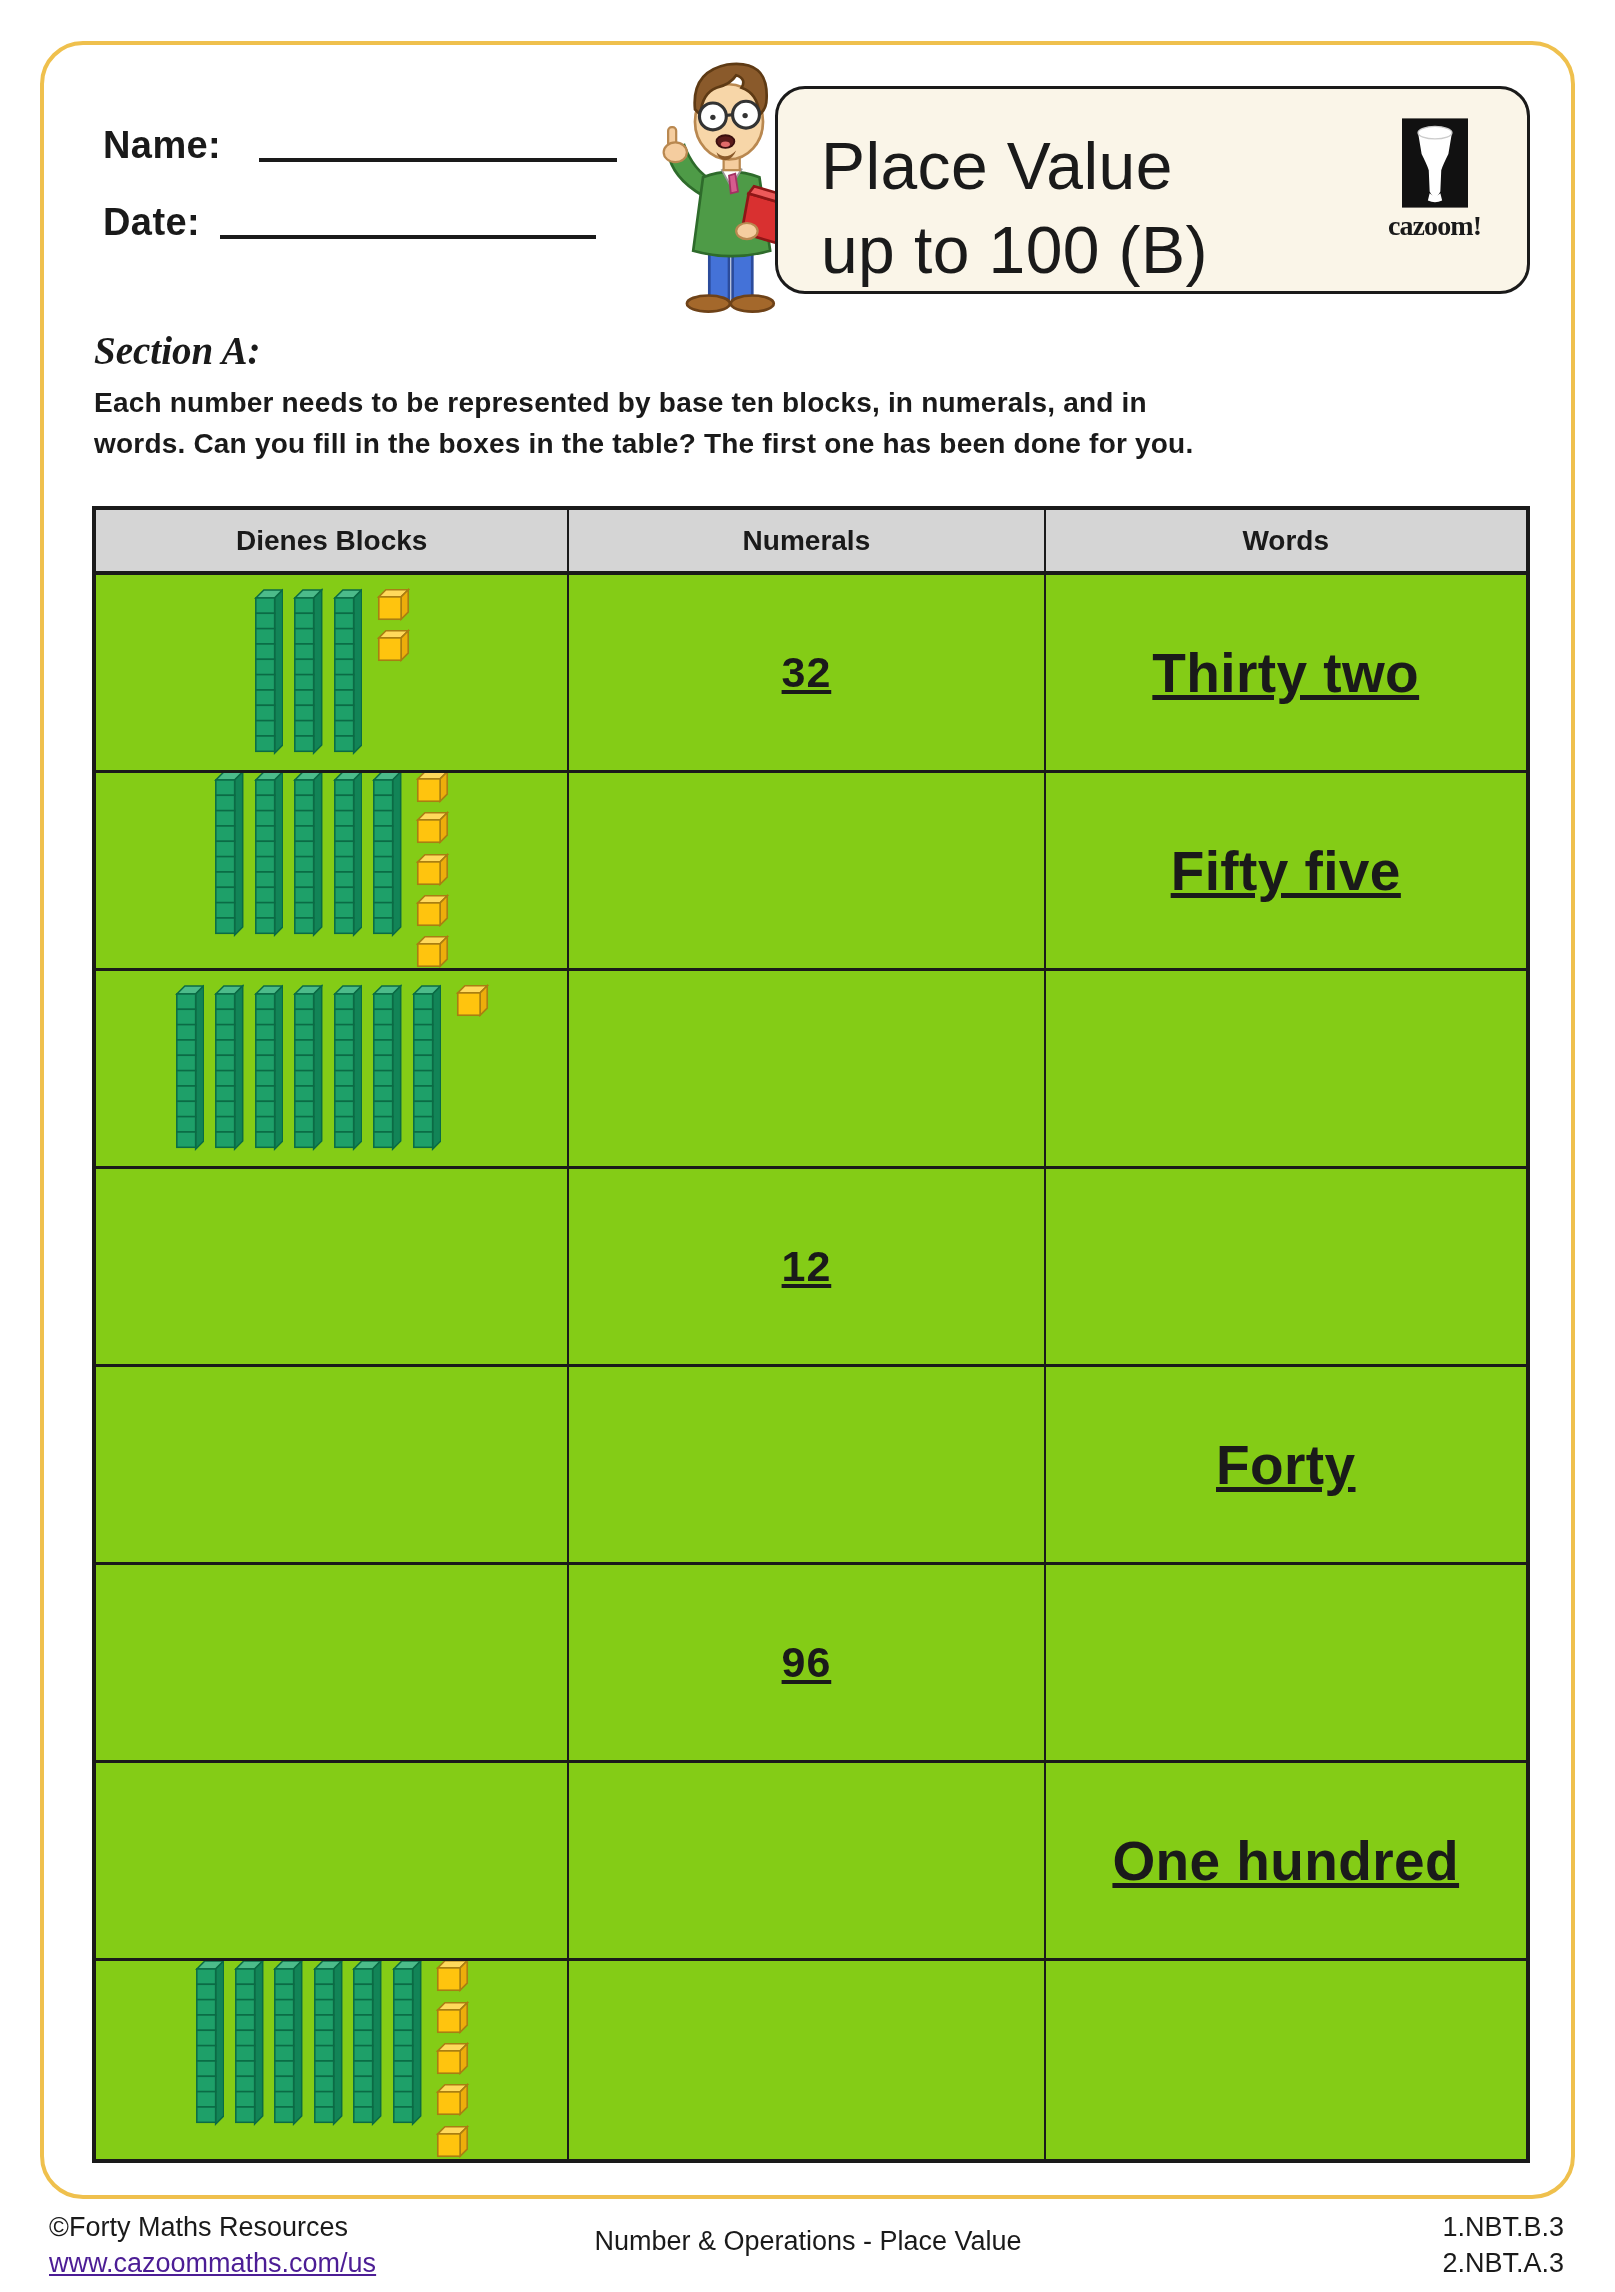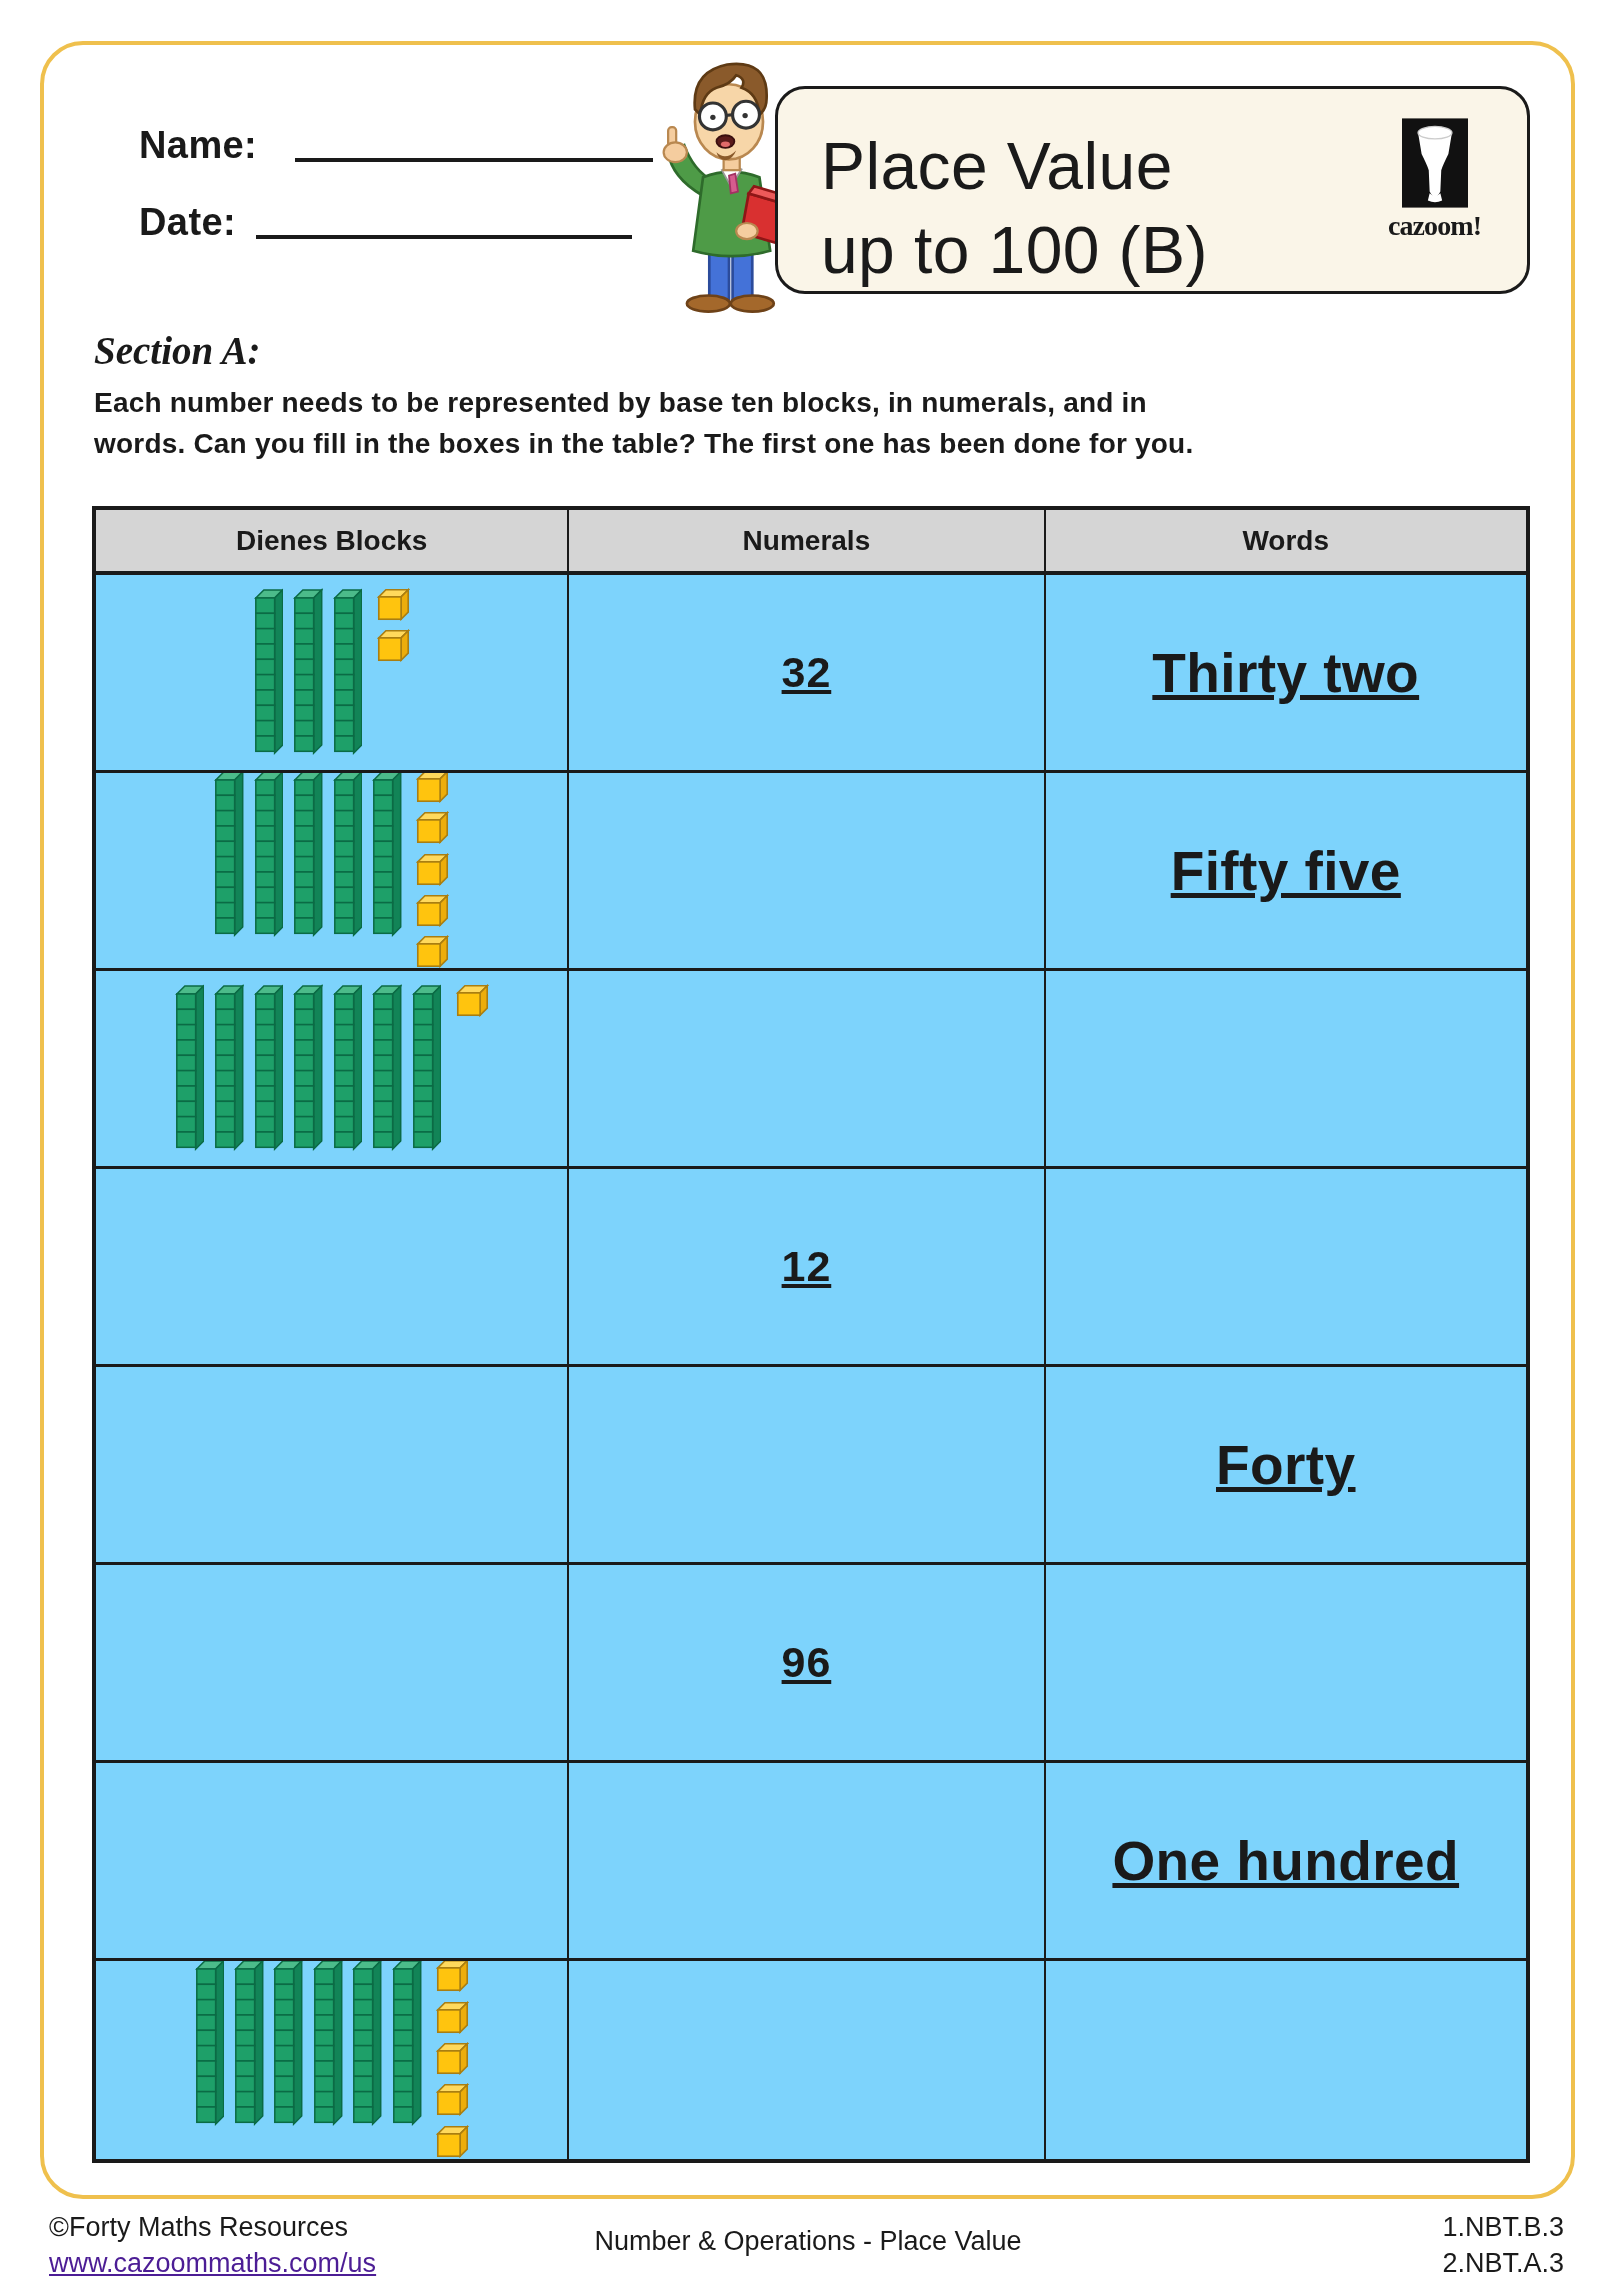--- a/index.html
+++ b/index.html
@@ -12,21 +12,21 @@
     overflow:hidden;
   }
   .page-border {
     position:absolute; left:40px; top:41px; width:1535px; height:2158px;
     border:4.5px solid #EFC04D; border-radius:43px;
     background:#ffffff;
   }
   
   .name-date { position:absolute; left:103px; top:124px; }
   .nd-row { display:flex; align-items:flex-end; margin-bottom:34px; }
-  .nd-label { font-size:38px; font-weight:700; letter-spacing:0.4px;margin-left:36px; }
+  .nd-label { font-size:38px; font-weight:700; letter-spacing:0.4px; }
   .nd-line { display:inline-block; height:3.6px; background:#1a1a1a; margin-left:38px; margin-bottom:5.4px; }
   .nd-line.name { width:358px; }
   .nd-line.date { width:376px; margin-left:19.7px; }
 
   .teacher { position:absolute; left:616px; top:52px; width:226px; height:265px; }
 
   .title-box {
     position:absolute; left:775px; top:86px; width:755px; height:208px;
     background:#FAF5E8; border:3.6px solid #1a1a1a; border-radius:30px;
   }
@@ -48,21 +48,21 @@
     font-style:italic; font-weight:700; font-size:39px;
   }
   .instructions {
     position:absolute; left:94px; top:382px;
     font-size:28px; font-weight:700; line-height:41px; letter-spacing:0.2px;
   }
 
   
   .worksheet-table {
     position:absolute; left:92px; top:506px; width:1438px;
-    border:4.5px solid #1a1a1a; background:#7dd3fc;
+    border:4.5px solid #1a1a1a; background:#84cc16;
   }
   .thead { display:grid; grid-template-columns:33.1% 33.3% 33.6%; height:65px;
     background:#D5D5D5; border-bottom:4.5px solid #1a1a1a; }
   .th { display:flex; align-items:center; justify-content:center;
     font-size:28px; font-weight:700; border-right:2.7px solid #1a1a1a; }
   .th:last-child { border-right:none; }
   .tr { display:grid; grid-template-columns:33.1% 33.3% 33.6%; height:198px;
     border-bottom:3.6px solid #1a1a1a;text-decoration:underline; }
   .tr:last-child { border-bottom:none; }
   .td { display:flex; align-items:center; justify-content:center;

